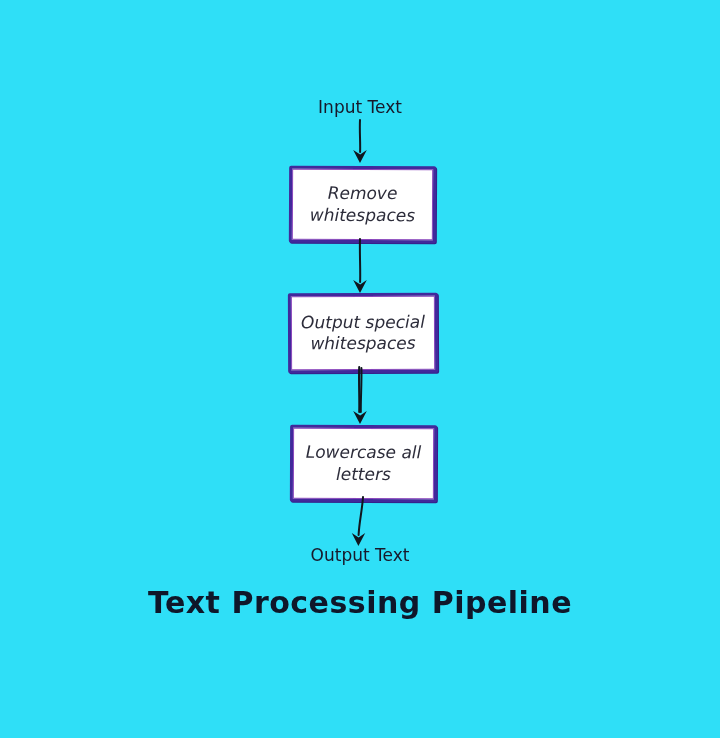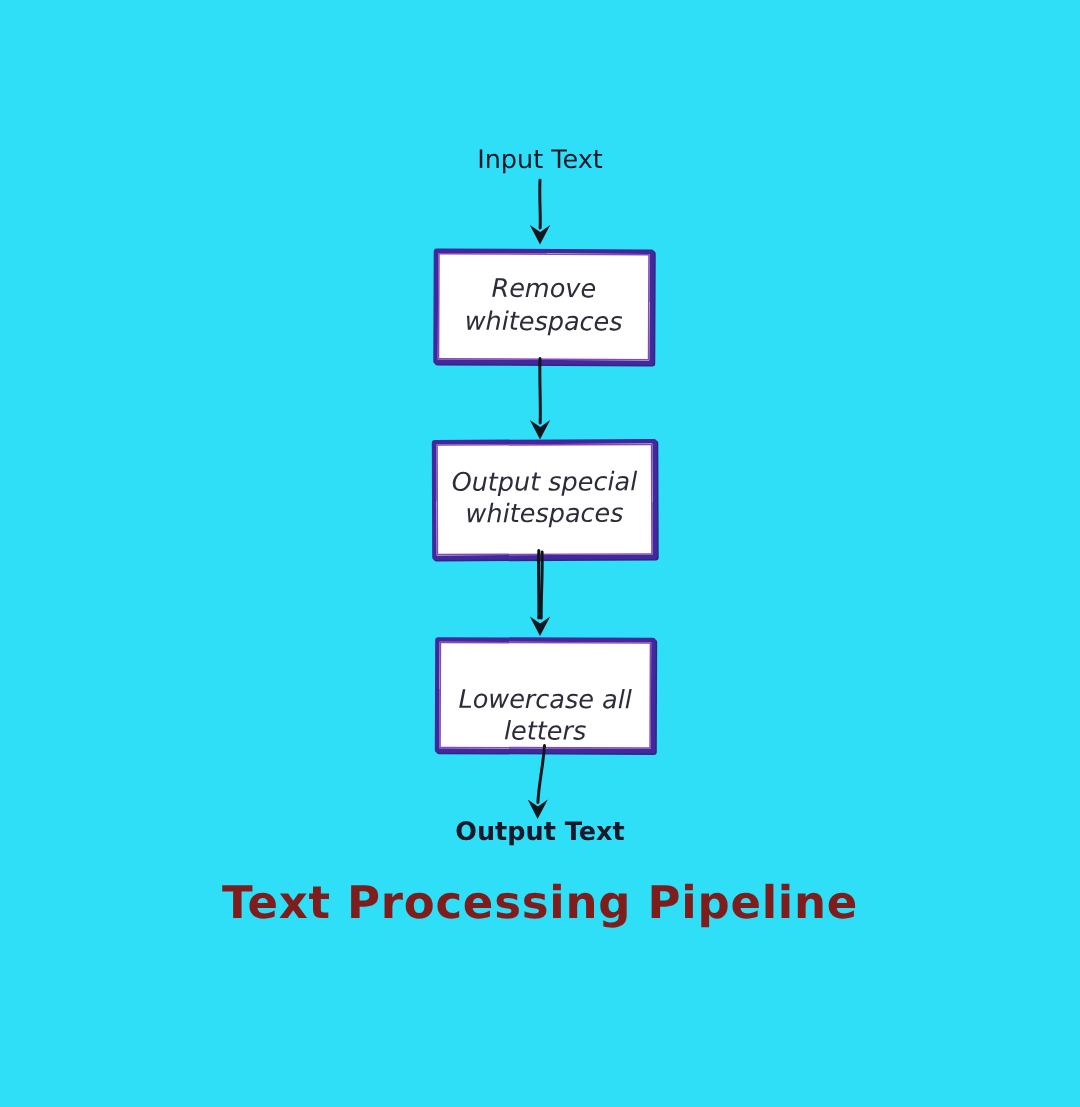--- a/index.html
+++ b/index.html
@@ -45,21 +45,21 @@
   .arrow path.head  { fill: #10161e; stroke: none; }
   .diagram-title {
     position: absolute;
     left: 0;
     top: 585px;
     width: 720px;
     text-align: center;
     font-size: 30px;
     font-weight: bold;
     letter-spacing: 0.5px;
-    color: #7f1d1d;
+    color: #0f172a;
     white-space: nowrap;
   }
 </style>
 </head>
 <body>
 
 <div class="canvas">
 
   <div class="flow-label" style="top: 97px;">Input Text</div>
 
@@ -82,27 +82,27 @@
     <span class="line">Output special</span>
     <span class="line">whitespaces</span>
   </div>
 
   <svg class="arrow" style="left: 346px; top: 366px;" width="28" height="60" viewBox="0 0 28 60">
     <path class="shaft" d="M13.2 1 C12.6 16 13.6 32 13.2 46"></path>
     <path class="shaft" d="M15.4 2 C15.8 17 14.6 33 14.8 46"></path>
     <path class="head" d="M7.2 45 L14 58 L20.8 45 L14.2 49.6 Z"></path>
   </svg>
 
-  <div class="node" style="left: 290px; top: 425px; width: 141px; height: 71px; transform: rotate(0.2deg); justify-content: flex-end;">
+  <div class="node" style="left: 290px; top: 425px; width: 141px; height: 71px; transform: rotate(0.2deg);">
     <span class="line">Lowercase all</span>
     <span class="line">letters</span>
   </div>
 
   <svg class="arrow" style="left: 346px; top: 496px;" width="28" height="52" viewBox="0 0 28 52">
     <path class="shaft" d="M17 1 C16.2 14 13.2 26 12.6 39"></path>
     <path class="head" d="M5.8 37 L12.4 50 L19.2 37 L12.6 41.6 Z"></path>
   </svg>
 
-  <div class="flow-label" style="top: 545px; font-weight: bold;">Output Text</div>
+  <div class="flow-label" style="top: 545px;">Output Text</div>
 
   <div class="diagram-title">Text Processing Pipeline</div>
 
 </div>
 
 </body></html>

